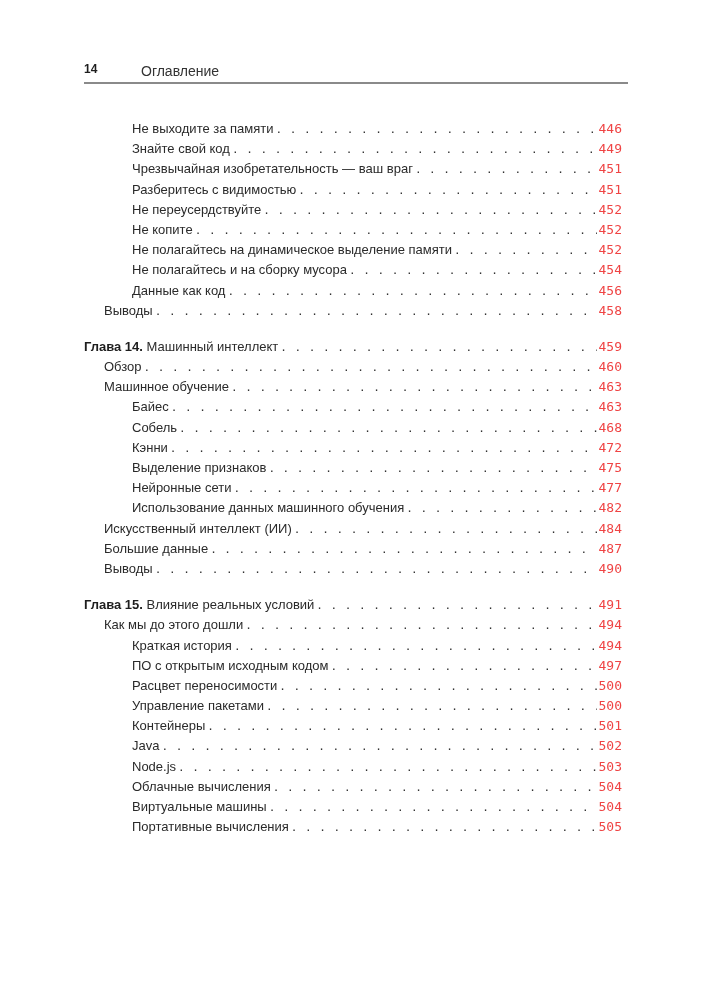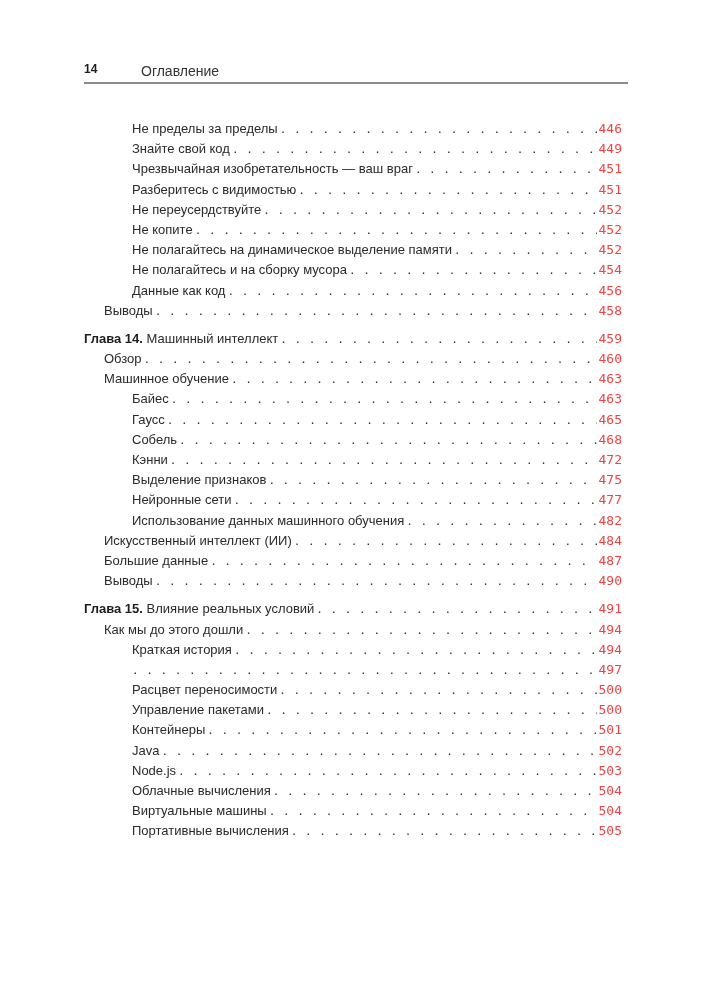--- a/index.html
+++ b/index.html
@@ -5,21 +5,21 @@
   html, body { margin: 0; padding: 0; background: #ffffff; }
   body { width: 708px; height: 1001px; position: relative; overflow: hidden;
          font-family: "Liberation Sans", sans-serif; color: #2a2a2a; }
   .header { position: absolute; left: 81px; top: 62px; width: 548px; height: 22px; }
   .header .pagenum { position: absolute; left: 3px; top: 0; font-weight: bold; font-size: 12px; color: #1e1e1e; }
   .header .title { position: absolute; left: 60px; top: 1px; font-size: 14px; color: #333; }
   .header-rule { position: absolute; left: 84px; top: 82px; width: 544px; height: 2px; background: #8a8a8a; }
 
   .toc { position: absolute; left: 84px; top: 119px; width: 538px; }
   .row { position: relative; height: 20.2px; display: flex; align-items: baseline; font-size: 13px; line-height: 20px; }
-  .row.gap { margin-top: 8px; }
+  .row.gap { margin-top: 16px; }
   .row .label { white-space: nowrap; padding-right: 2px; background: #fff; }
   .row .label b { font-weight: bold; color: #1e1e1e; }
   .row .leader { flex: 1; overflow: hidden; white-space: nowrap; font-family: "DejaVu Sans Mono", monospace;
                  font-size: 11px; letter-spacing: 0.5px; color: #333; }
   .row .leader::after { content: ". . . . . . . . . . . . . . . . . . . . . . . . . . . . . . . . . . . . . . . . . . . . . . . . . . . . . . . . . . . . . . . . . . . . . . . . . . . . . . . . . . . ."; }
   .row .page { font-family: "DejaVu Sans Mono", monospace; font-size: 13px; color: #ef4444; padding-left: 2px; }
   .lvl0 { padding-left: 0; }
   .lvl1 { padding-left: 20px; }
   .lvl2 { padding-left: 48px; }
 </style>
@@ -27,21 +27,21 @@
 <body>
 
 <div class="header">
   <span class="pagenum">14</span>
   <span class="title">Оглавление</span>
 </div>
 <div class="header-rule"></div>
 
 <div class="toc" id="toc">
     <div class="row lvl2">
-      <span class="label"><span>Не пределы за пределы</span></span>
+      <span class="label"><span>Не выходите за памяти</span></span>
       <span class="leader"></span>
       <span class="page">446</span>
     </div>
     <div class="row lvl2">
       <span class="label"><span>Знайте свой код</span></span>
       <span class="leader"></span>
       <span class="page">449</span>
     </div>
     <div class="row lvl2">
       <span class="label"><span>Чрезвычайная изобретательность — ваш враг</span></span>
@@ -97,25 +97,20 @@
       <span class="label"><span>Машинное обучение</span></span>
       <span class="leader"></span>
       <span class="page">463</span>
     </div>
     <div class="row lvl2">
       <span class="label"><span>Байес</span></span>
       <span class="leader"></span>
       <span class="page">463</span>
     </div>
     <div class="row lvl2">
-      <span class="label"><span>Гаусс</span></span>
-      <span class="leader"></span>
-      <span class="page">465</span>
-    </div>
-    <div class="row lvl2">
       <span class="label"><span>Собель</span></span>
       <span class="leader"></span>
       <span class="page">468</span>
     </div>
     <div class="row lvl2">
       <span class="label"><span>Кэнни</span></span>
       <span class="leader"></span>
       <span class="page">472</span>
     </div>
     <div class="row lvl2">
@@ -157,20 +152,21 @@
       <span class="label"><span>Как мы до этого дошли</span></span>
       <span class="leader"></span>
       <span class="page">494</span>
     </div>
     <div class="row lvl2">
       <span class="label"><span>Краткая история</span></span>
       <span class="leader"></span>
       <span class="page">494</span>
     </div>
     <div class="row lvl2">
+      <span class="label"><span>ПО с открытым исходным кодом</span></span>
       <span class="leader"></span>
       <span class="page">497</span>
     </div>
     <div class="row lvl2">
       <span class="label"><span>Расцвет переносимости</span></span>
       <span class="leader"></span>
       <span class="page">500</span>
     </div>
     <div class="row lvl2">
       <span class="label"><span>Управление пакетами</span></span>

